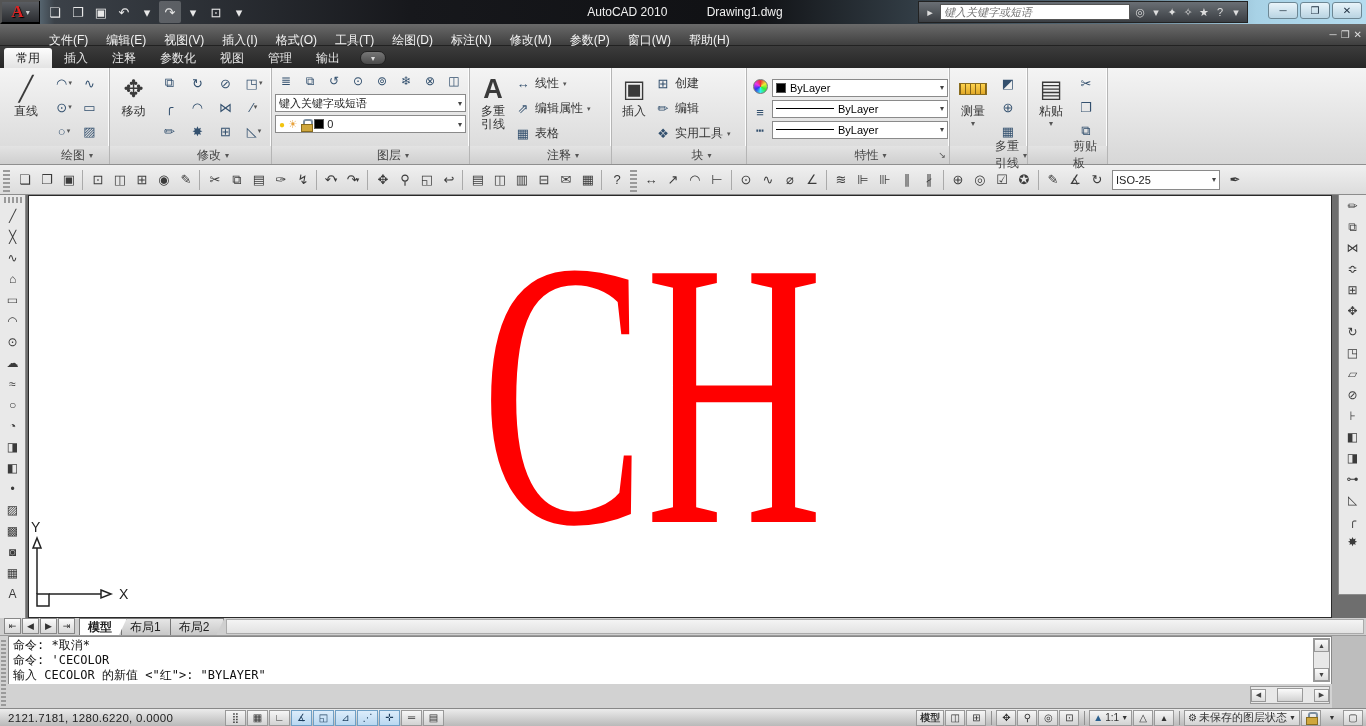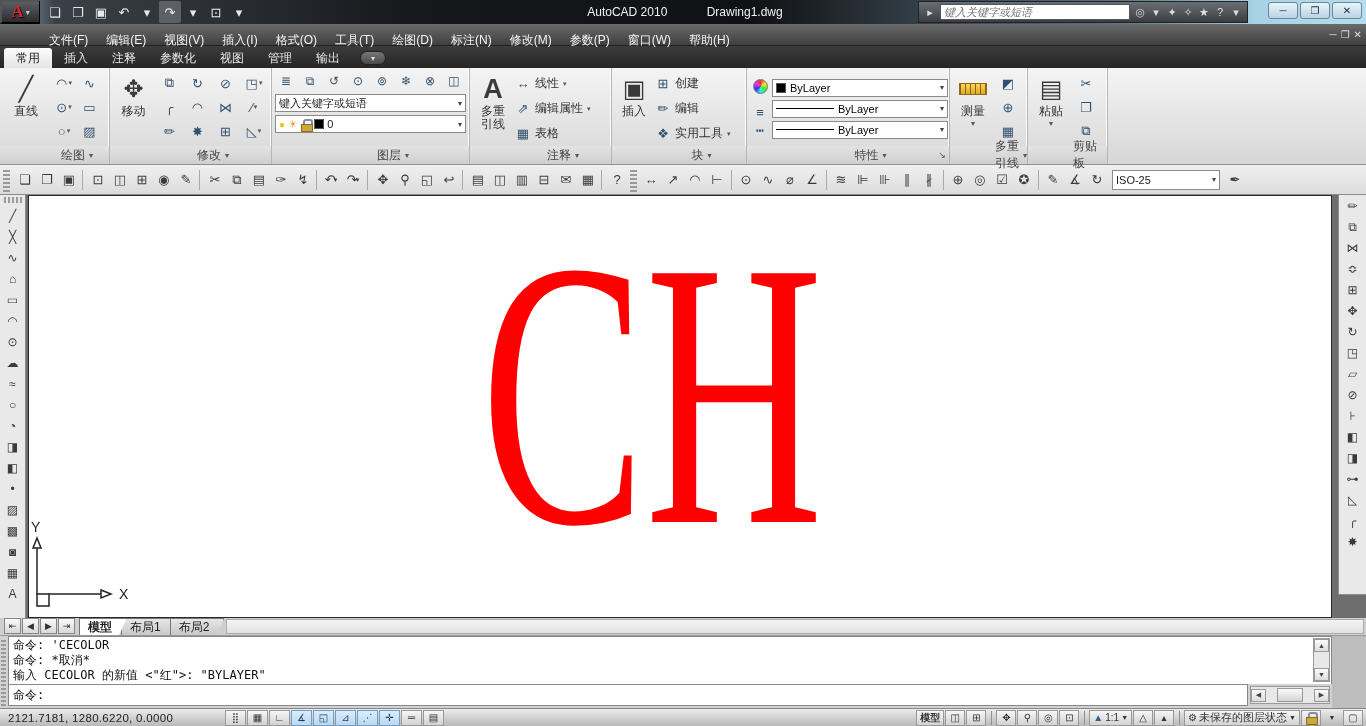--- a/index.html
+++ b/index.html
@@ -976,26 +976,23 @@
         <button class="ltab">
           <span>布局2</span>
         </button>
     </div>
     <div class="tab-fill"></div>
   </div>
 
   <div class="cmd">
     <div class="vgrip"></div>
     <div class="cmd-hist">
-      <div><span>命令: 'CECOLOR</span></div>
-        <div><span>命令: *取消*</span></div>
+      <div><span>命令: *取消*</span></div>
+        <div><span>命令: 'CECOLOR</span></div>
         <div><span>输入 CECOLOR 的新值 &lt;"红"&gt;: "BYLAYER"</span></div>
-    </div>
-    <div class="cmd-input">
-      <span>命令:</span>
     </div>
     <div class="vscroll">
       <button class="sb">▲</button>
       <button class="sb">▼</button>
     </div>
     <div class="hscroll">
       <button class="sb">◀</button>
       <div class="thumb"></div>
       <button class="sb">▶</button>
     </div>

